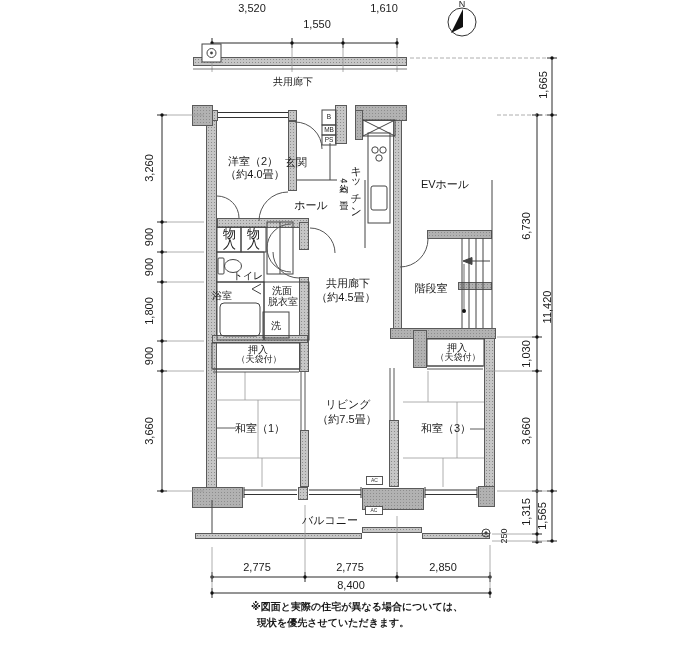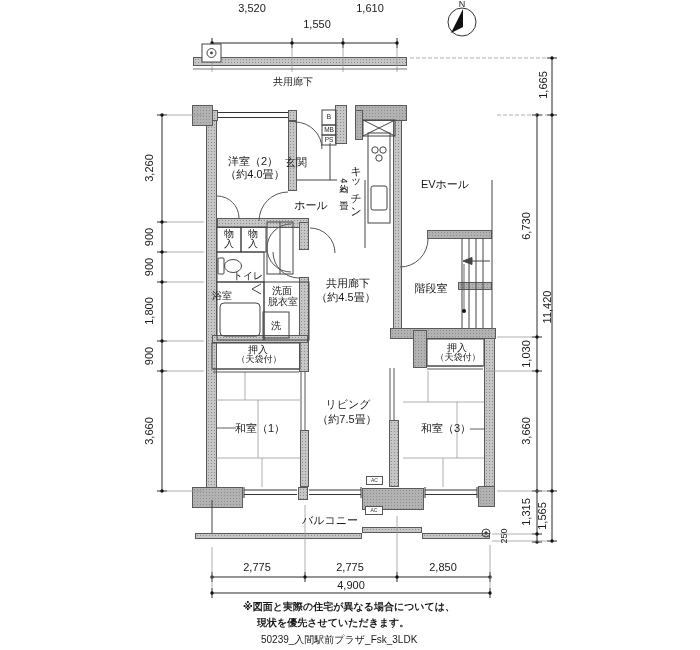--- a/index.html
+++ b/index.html
@@ -8,21 +8,21 @@
   .w,.wd{position:absolute;box-sizing:border-box;border:1px solid #5a5a5a;
         background-color:#c6c6c6;
         background-image:radial-gradient(circle,#8d8d8d 0.8px,transparent 0.95px);
         background-size:3px 3px;}
   .wd{background-color:#b2b2b2;}
   svg.lines{position:absolute;left:0;top:0;pointer-events:none;}
   .lbl{position:absolute;transform:translate(-50%,-50%);white-space:nowrap;
        font-size:11px;line-height:1.1;text-align:center;}
   .r{transform:translate(-50%,-50%) rotate(-90deg);}
   .s10{font-size:10px;} .s9{font-size:9px;} .s7{font-size:6.5px;line-height:1;}
-  .stack{width:12px;white-space:normal;font-size:10px;line-height:10px;}
+  .stack{width:12px;white-space:normal;font-size:13px;line-height:10px;}
   .v{writing-mode:vertical-rl;letter-spacing:1px;}
   .box{position:absolute;box-sizing:border-box;border:1px solid #555;background:#fff;
        font-size:5px;line-height:7px;text-align:center;color:#333;}
   .note{position:absolute;transform:none;font-size:10px;white-space:nowrap;}
   .b6{font-weight:600;}
 </style>
 </head>
 <body>
 
 <div id="plan">
@@ -254,21 +254,21 @@
     </g>
 
     <g stroke="#333" stroke-width="0.8">
       <line x1="217" y1="428" x2="236" y2="428"></line>
       <line x1="470" y1="429" x2="485" y2="429"></line>
     </g>
   </svg>
 
   <div class="lbl" style="left:252px;top:8px">3,520</div>
   <div class="lbl" style="left:317px;top:24px">1,550</div>
-  <div class="lbl" style="left:370px;top:8px">1,610</div>
+  <div class="lbl" style="left:384px;top:8px">1,610</div>
   <div class="lbl s9" style="left:462px;top:5px">N</div>
   <div class="lbl s10" style="left:293px;top:81px">共用廊下</div>
 
   <div class="lbl r" style="left:149px;top:168px">3,260</div>
   <div class="lbl r" style="left:149px;top:237px">900</div>
   <div class="lbl r" style="left:149px;top:267px">900</div>
   <div class="lbl r" style="left:149px;top:311px">1,800</div>
   <div class="lbl r" style="left:149px;top:356px">900</div>
   <div class="lbl r" style="left:149px;top:431px">3,660</div>
 
@@ -313,19 +313,18 @@
 
   <div class="lbl s7" style="left:329px;top:117px">B</div>
   <div class="lbl s7" style="left:329px;top:130px">MB</div>
   <div class="lbl s7" style="left:329px;top:140px">PS</div>
   <div class="box" style="left:366px;top:476px;width:17px;height:9px">AC</div>
   <div class="box" style="left:365px;top:506px;width:18px;height:9px">AC</div>
 
   <div class="lbl" style="left:257px;top:567px">2,775</div>
   <div class="lbl" style="left:350px;top:567px">2,775</div>
   <div class="lbl" style="left:443px;top:567px">2,850</div>
-  <div class="lbl" style="left:351px;top:585px">4,900</div>
-
-  <div class="note b6" style="left:243px;top:600px">※図面と実際の住宅が異なる場合については、</div>
+  <div class="lbl" style="left:351px;top:585px">8,400</div>
+
+  <div class="note b6" style="left:251px;top:600px">※図面と実際の住宅が異なる場合については、</div>
   <div class="note b6" style="left:257px;top:616px">現状を優先させていただきます。</div>
-  <div class="note" style="left:261px;top:633px">50239_入間駅前プラザ_Fsk_3LDK</div>
 
 </div>
 
 </body></html>

